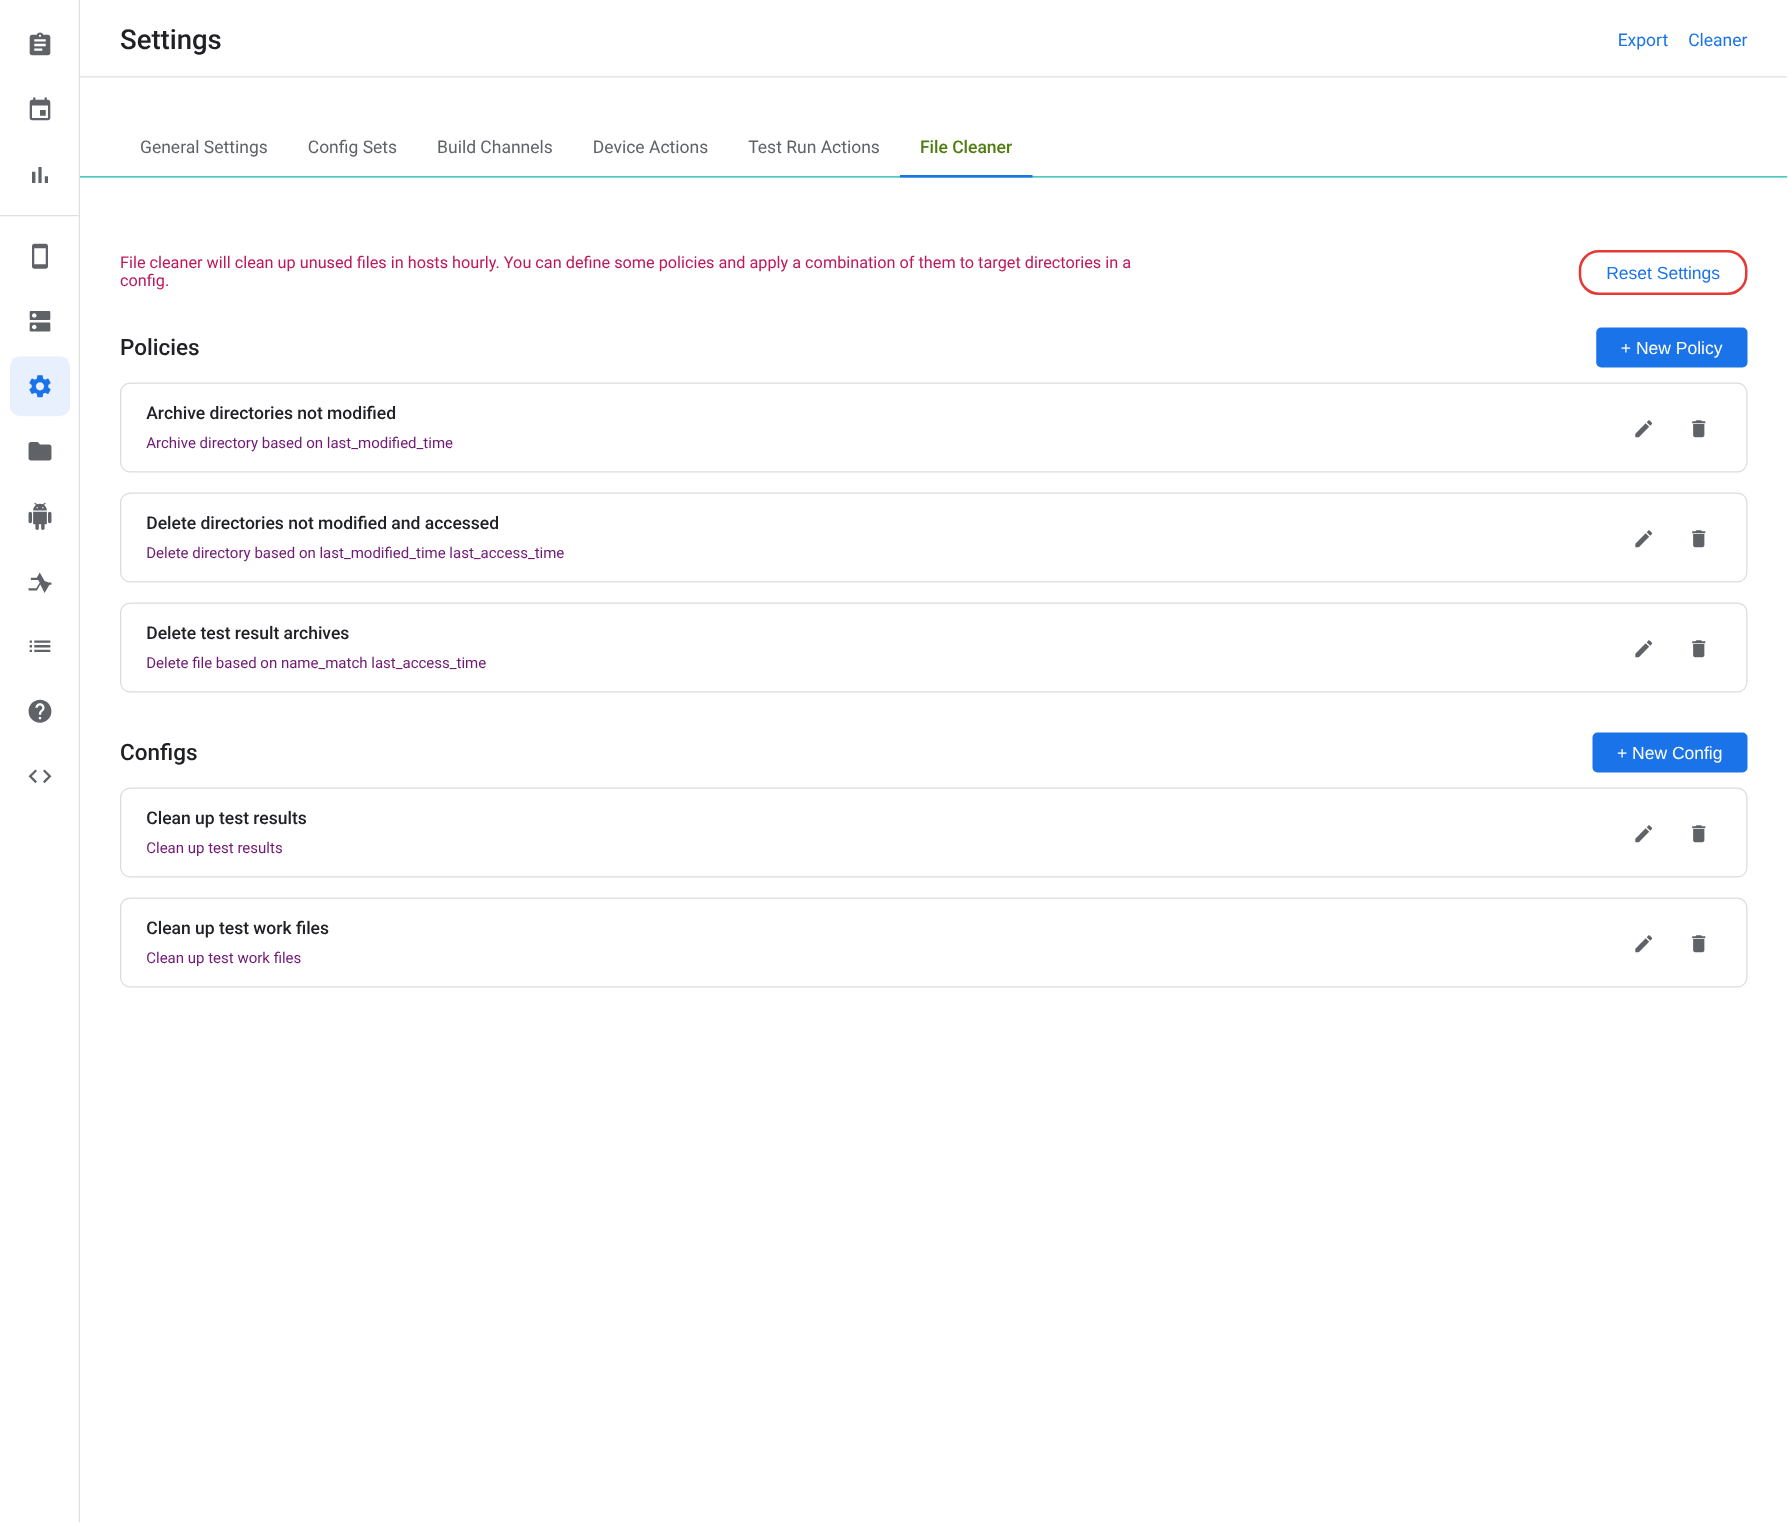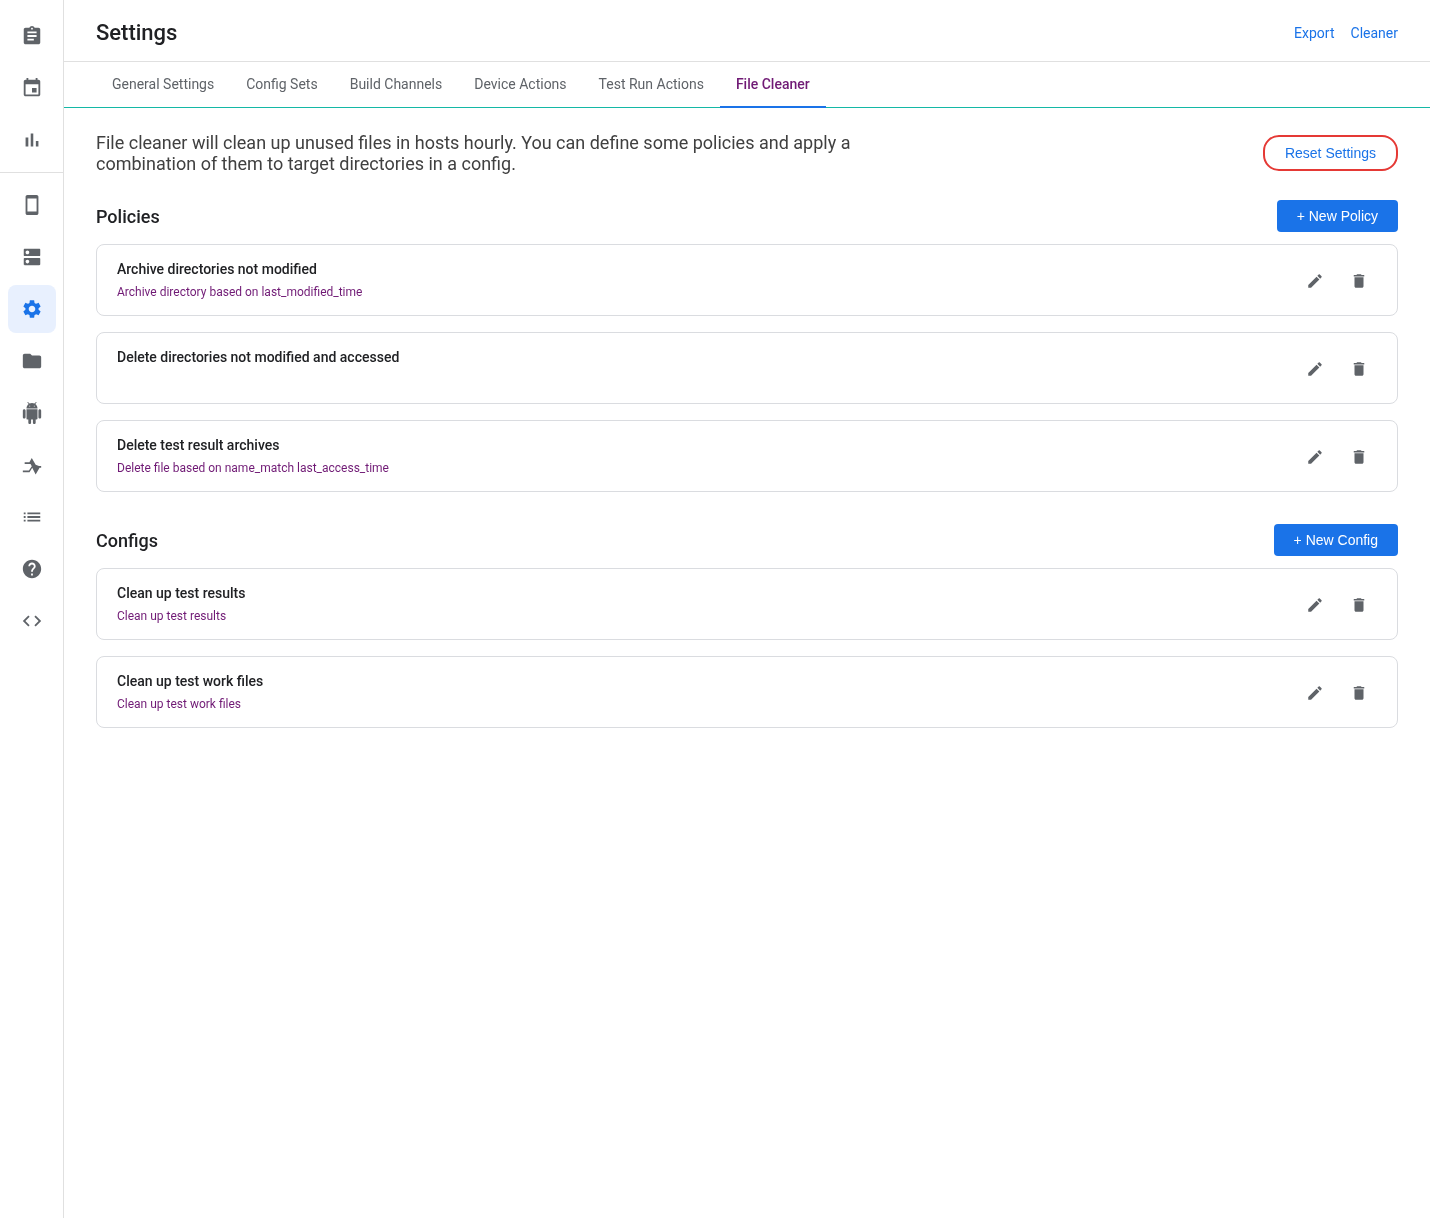--- a/index.html
+++ b/index.html
@@ -29,20 +29,21 @@
     }
     .sidebar-item.active { background: #e8f0fe; color: #1a73e8; }
     .sidebar-item svg { width: 22px; height: 22px; fill: currentColor; }
 
     
     .main {
       flex: 1;
       display: flex;
       flex-direction: column;
       overflow: hidden;
+      gap: 34px;
     }
 
     
     .header {
       display: flex;
       align-items: center;
       justify-content: space-between;
       padding: 20px 32px 16px 32px;
       border-bottom: 1px solid #e0e0e0;
     }
@@ -71,42 +72,42 @@
     .tab {
       padding: 14px 16px;
       font-size: 14px;
       color: #5f6368;
       cursor: pointer;
       border-bottom: 2px solid transparent;
       margin-bottom: -1px;
       white-space: nowrap;
     }
     .tab.active {
-      color: #701a75;
+      color: #4d7c0f;
       border-bottom: 2px solid #1a73e8;
       font-weight: 500;
     }
 
     
     .content {
       flex: 1;
       overflow-y: auto;
       padding: 24px 32px;
     }
 
     
     .description-bar {
       display: flex;
       align-items: center;
       justify-content: space-between;
       margin-bottom: 24px;
     }
     .description-text {
-      font-size: 18px;
-      color: #404040;
+      font-size: 13px;
+      color: #be185d;
       max-width: 820px;
     }
     .btn-reset {
       padding: 8px 20px;
       border: 2px solid #e53935;
       background: #fff;
       color: #1a73e8;
       font-size: 14px;
       border-radius: 16px;
       cursor: pointer;
@@ -300,20 +301,21 @@
                 </svg>
             </button>
           </div>
         </div>
       </div>
 
       <div class="card">
         <div class="card-content">
           <div class="card-text">
             <div class="card-title">Delete directories not modified and accessed</div>
+            <div class="card-subtitle">Delete directory based on last_modified_time last_access_time</div>
           </div>
           <div class="card-actions">
             <button class="icon-btn">
               <svg viewBox="0 0 24 24">
                   <path d="M3 17.25V21h3.75L17.81 9.94l-3.75-3.75L3 17.25zM20.71 7.04c.39-.39.39-1.02 0-1.41l-2.34-2.34c-.39-.39-1.02-.39-1.41 0l-1.83 1.83 3.75 3.75 1.83-1.83z"></path>
                 </svg>
             </button>
             <button class="icon-btn">
               <svg viewBox="0 0 24 24">
                   <path d="M6 19c0 1.1.9 2 2 2h8c1.1 0 2-.9 2-2V7H6v12zM19 4h-3.5l-1-1h-5l-1 1H5v2h14V4z"></path>

